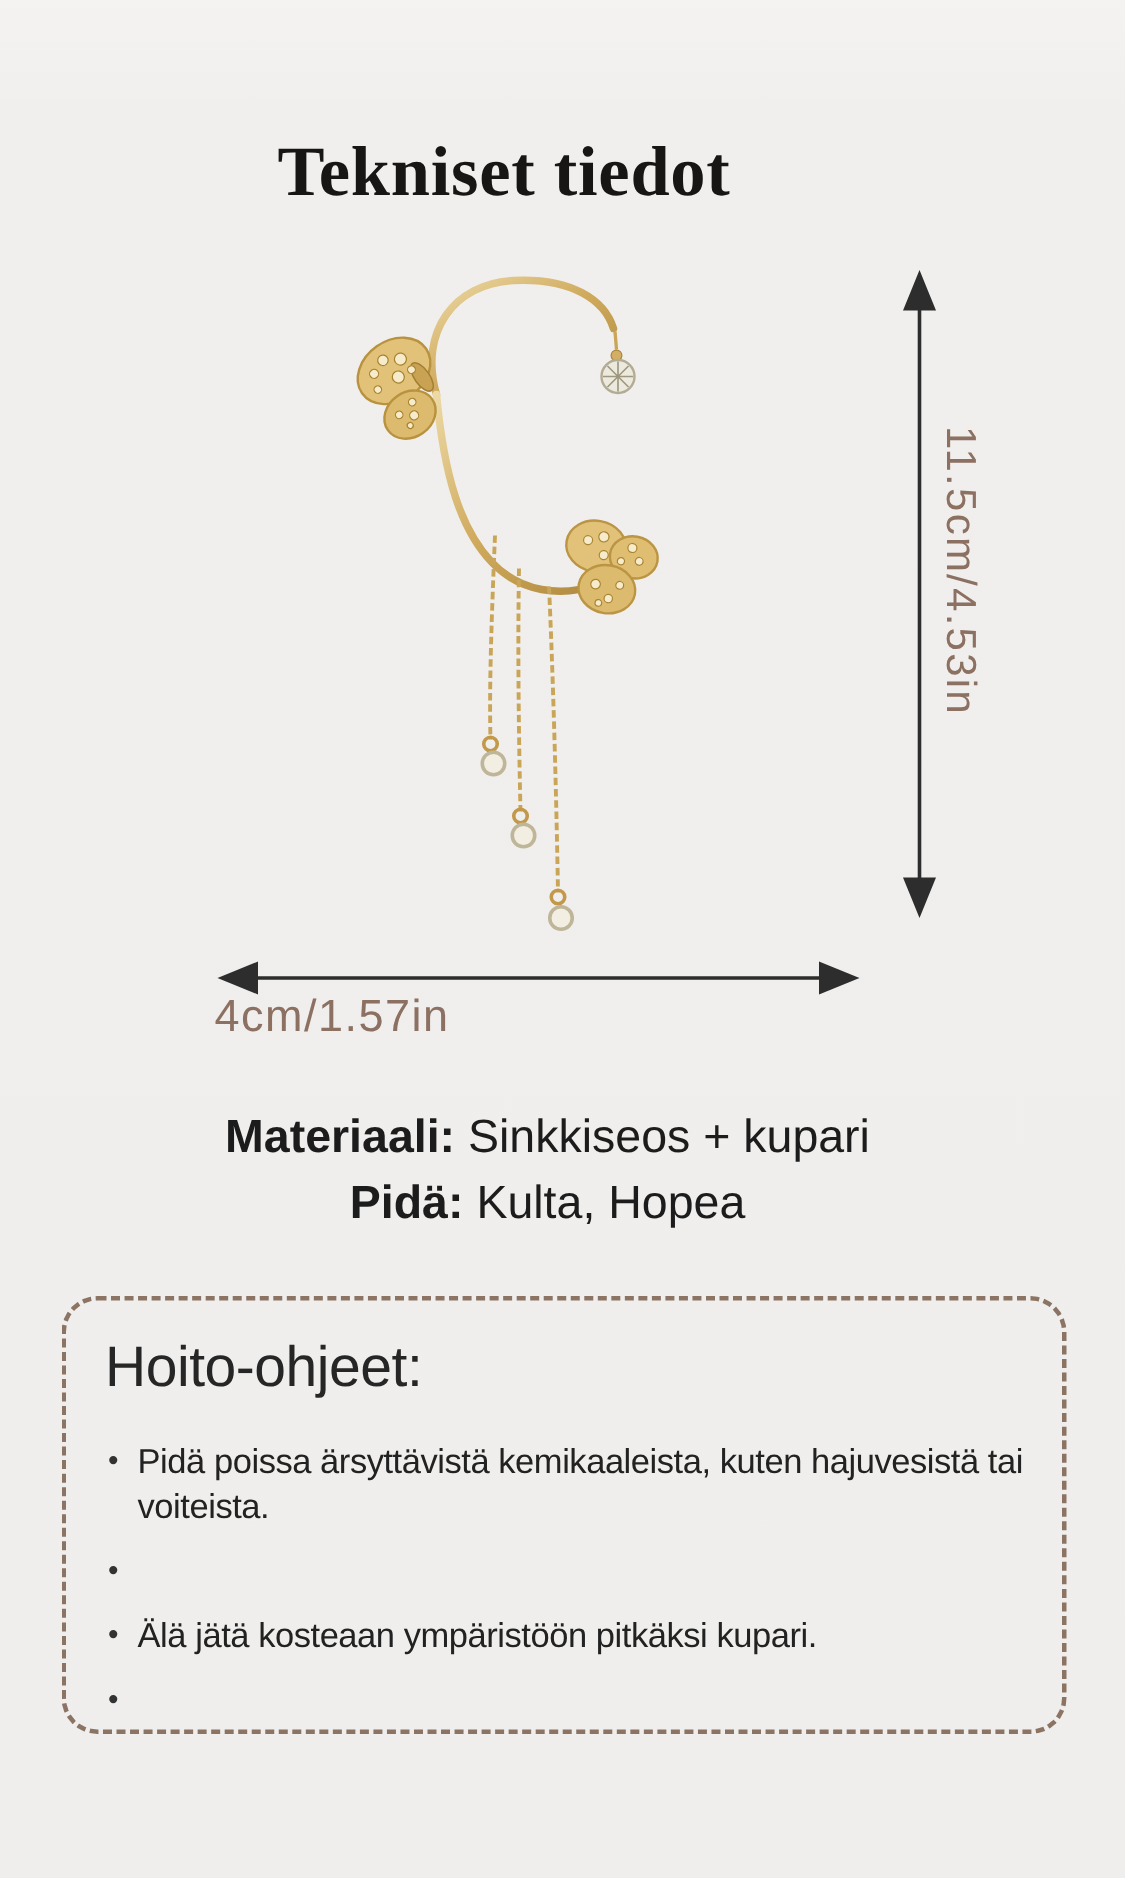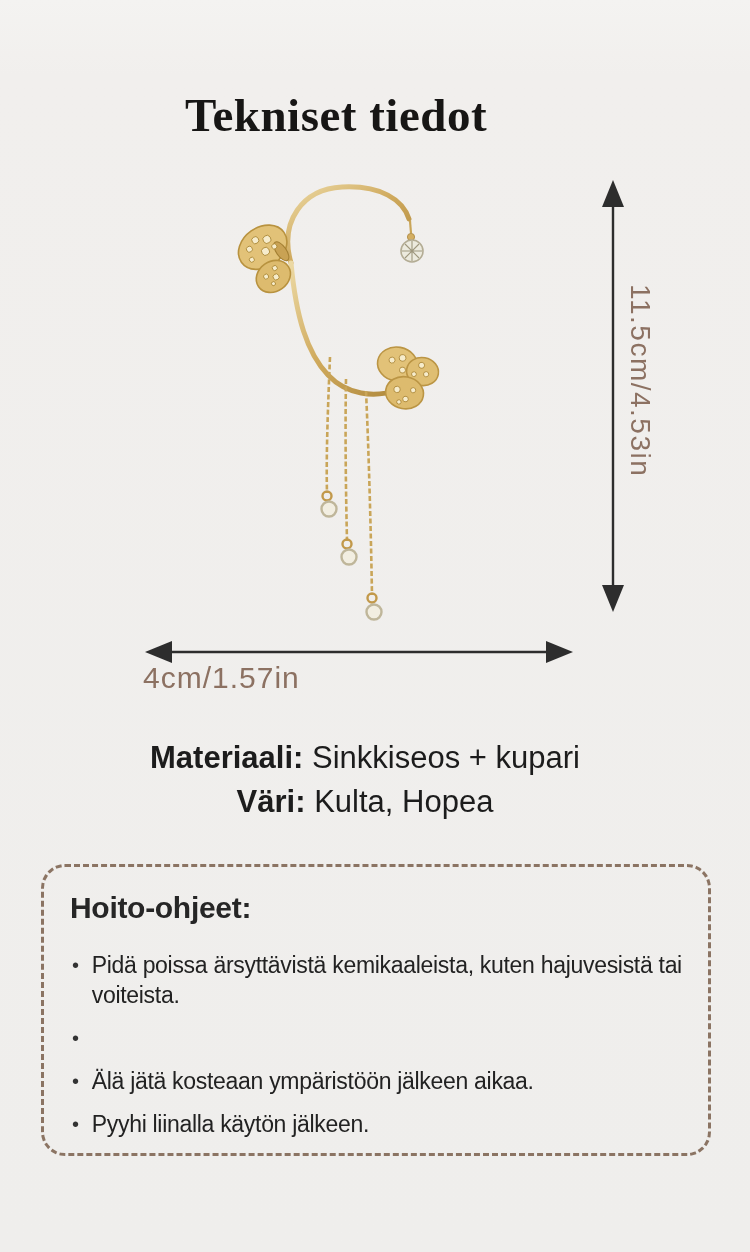--- a/index.html
+++ b/index.html
@@ -50,22 +50,22 @@
   .care-box {
     position: absolute; left: 41px; top: 864px;
     width: 670px; height: 292px;
     box-sizing: border-box;
     border: 3px dashed #8b7463;
     border-radius: 24px;
     padding: 24px 18px 20px 24px;
   }
   .care-title {
     margin: 0 0 25px 2px;
-    font-size: 30px;
-    font-weight: 700;
+    font-size: 38px;
+    font-weight: 400;
     color: #262626;
     letter-spacing: -0.3px;
   }
   .care-list { list-style: none; margin: 0; padding: 0; }
   .care-item {
     display: flex;
     align-items: flex-start;
     gap: 13px;
     margin: 0 0 13px 4px;
     font-size: 23px;
@@ -177,39 +177,38 @@
     </svg>
   </div>
   <div class="h-label">4cm/1.57in</div>
 
   <div class="specs">
     <div>
       <span class="bold">Materiaali:</span>
       <span>Sinkkiseos + kupari</span>
     </div>
     <div>
-      <span class="bold">Väri:</span>
+      <span class="bold">Pidä:</span>
       <span>Kulta, Hopea</span>
     </div>
   </div>
 
   <div class="care-box">
     <h2 class="care-title">Hoito-ohjeet:</h2>
     <ul class="care-list">
       <li class="care-item">
         <span class="dot">•</span>
         <span>Pidä poissa ärsyttävistä kemikaaleista, kuten hajuvesistä tai voiteista.</span>
       </li>
       <li class="care-item">
         <span class="dot">•</span>
       </li>
       <li class="care-item">
         <span class="dot">•</span>
-        <span>Älä jätä kosteaan ympäristöön jälkeen aikaa.</span>
-      </li>
-      <li class="care-item">
-        <span class="dot">•</span>
-        <span>Pyyhi liinalla käytön jälkeen.</span>
+        <span>Älä jätä kosteaan ympäristöön pitkäksi kupari.</span>
+      </li>
+      <li class="care-item">
+        <span class="dot">•</span>
       </li>
     </ul>
   </div>
 
 </div>
 
 </body></html>

